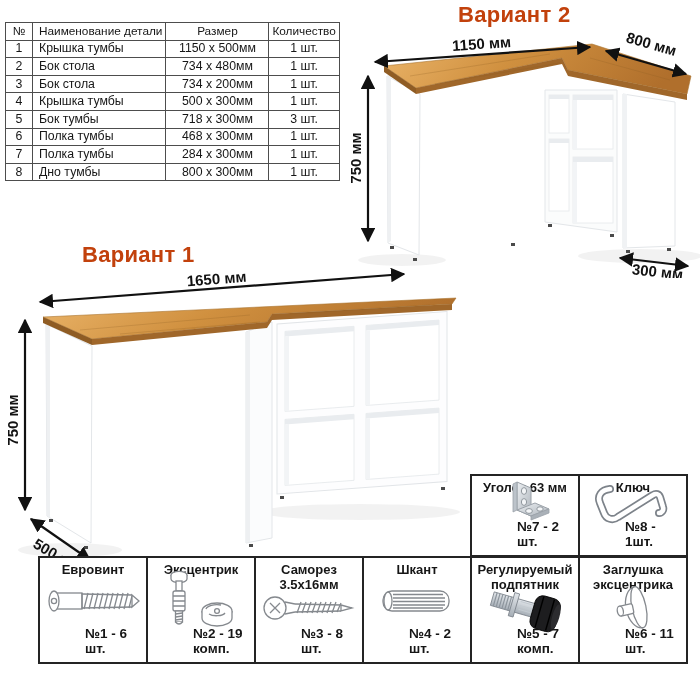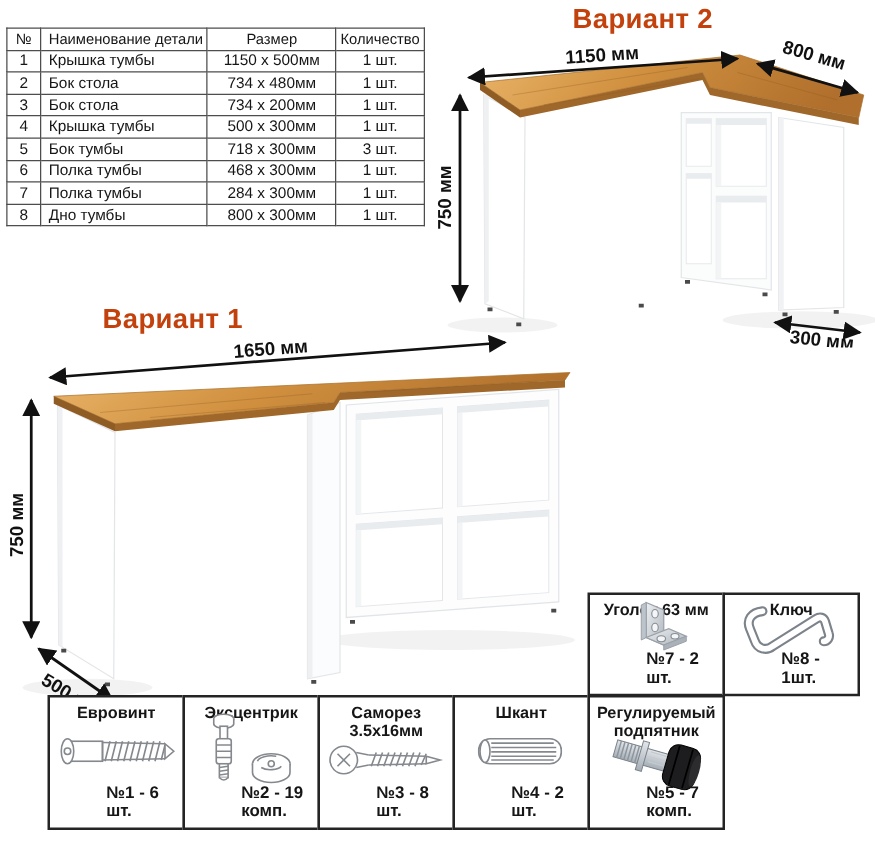--- a/index.html
+++ b/index.html
@@ -349,14 +349,28 @@
           <path d="M36,23 L54,23 M36,27 L54,27 M36,31 L54,31" stroke="#c3cad0" stroke-width="1"></path>
           <rect x="50" y="11" width="26" height="34" rx="8" fill="#1d1d1f" stroke="#000" stroke-width="0.8"></rect>
           <path d="M57,12 L57,44 M68,12 L68,44" stroke="#000" stroke-width="1.4"></path>
           <ellipse cx="74" cy="28" rx="3.6" ry="13" fill="#2c2c2f"></ellipse>
         </g>
       </svg>
     </div>
     <div class="hw-count">№5 - 7 комп.</div>
   </div>
 
+  <div class="hw-box bot" style="left:578px;">
+    <div class="hw-title"><span>Заглушка</span><span class="hw-sub">эксцентрика</span></div>
+    <div class="hw-icon">
+      <svg width="56" height="52" viewBox="0 0 56 52">
+        <g transform="rotate(-12 30 26)">
+          <ellipse cx="34" cy="26" rx="7" ry="21" class="lf"></ellipse>
+          <path d="M34,5 A13,21 0 0 0 34,47" class="lx"></path>
+          <rect x="14" y="21" width="14" height="10" rx="2" class="lf"></rect>
+          <ellipse cx="15" cy="26" rx="3" ry="5" class="lf"></ellipse>
+        </g>
+      </svg>
+    </div>
+    <div class="hw-count">№6 - 11 шт.</div>
+  </div>
 
 </div>
 
 </body></html>

